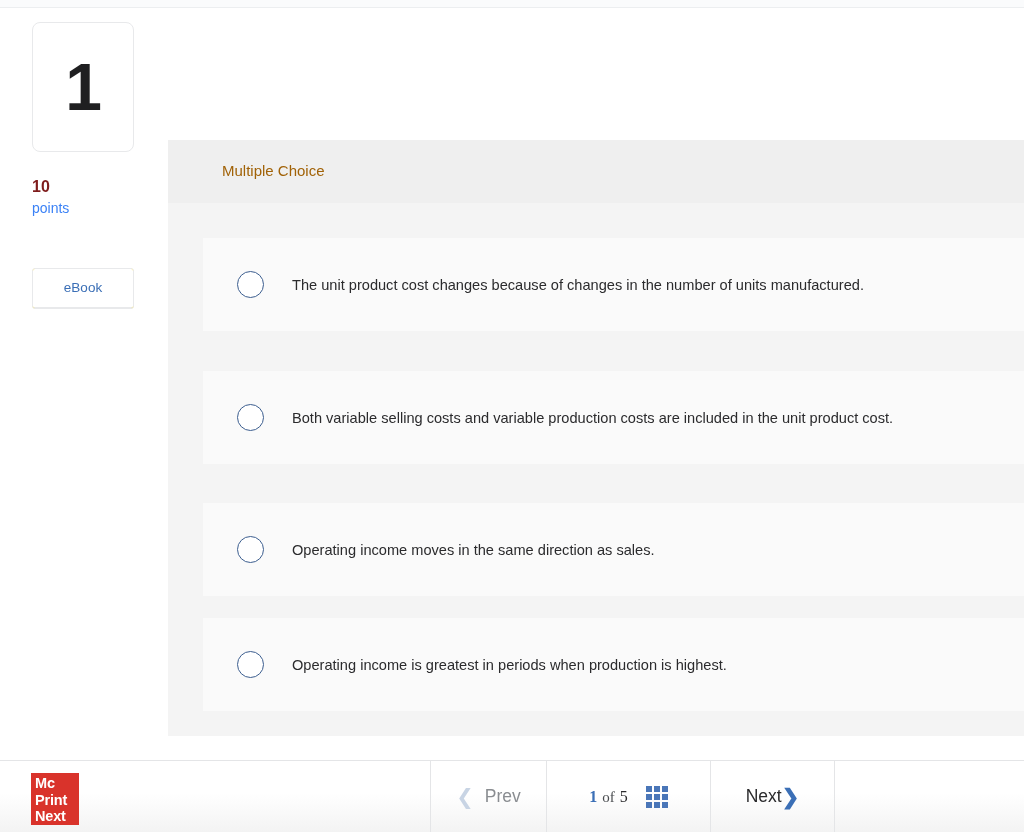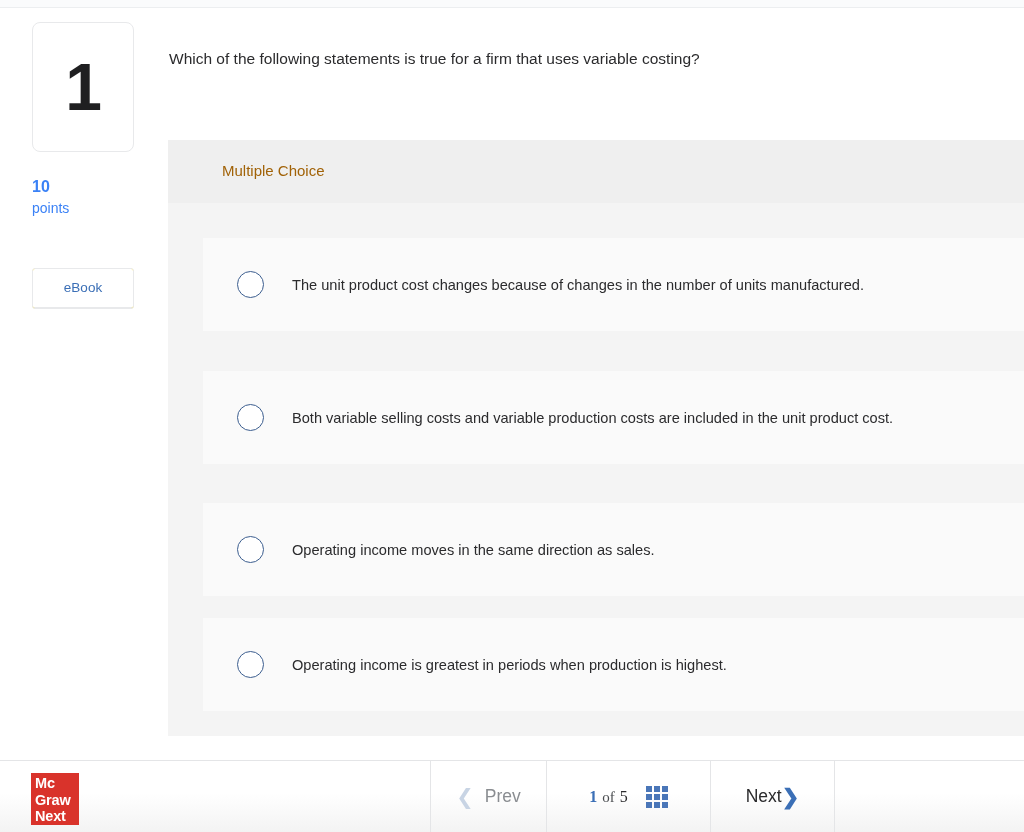--- a/index.html
+++ b/index.html
@@ -59,21 +59,21 @@
   }
 
   .points-block {
     position: absolute;
     left: 32px; top: 168px;
     width: 110px;
   }
   .points-value {
     font-size: 16px;
     font-weight: 700;
-    color: #3b82f6;
+    color: #7f1d1d;
     line-height: 20px;
   }
   .points-label {
     font-size: 14px;
     color: #3b82f6;
     line-height: 20px;
     margin-top: 1px;
   }
 
   .tool-box {
@@ -269,21 +269,20 @@
       <div class="points-label">points</div>
     </div>
 
     <div class="tool-box">
       <button class="tool-btn">eBook</button>
       <div class="tool-divider"></div>
     </div>
 
   </div>
 
-  <div class="question-stem">Which of the following statements is true for a firm that uses variable costing?</div>
 
   <div class="options-panel">
 
     <div class="mc-header">
       <div class="mc-header-label">Multiple Choice</div>
     </div>
 
     <div class="option-row" id="opt0" style="top:98px; height:93px;">
       <div class="option-radio"></div>
       <div class="option-text">The unit product cost changes because of changes in the number of units manufactured.</div>
@@ -303,21 +302,21 @@
       <div class="option-radio"></div>
       <div class="option-text">Operating income is greatest in periods when production is highest.</div>
     </div>
 
   </div>
 
   <div class="footer">
 
     <div class="mh-logo">
       <div>Mc</div>
-      <div>Graw</div>
+      <div>Print</div>
       <div>Next</div>
     </div>
 
     <div class="nav-group">
 
       <div class="nav-cell nav-prev">
         <span class="chev chev-prev">❮</span>
         <span class="nav-label nav-label-prev">Prev</span>
       </div>
 

